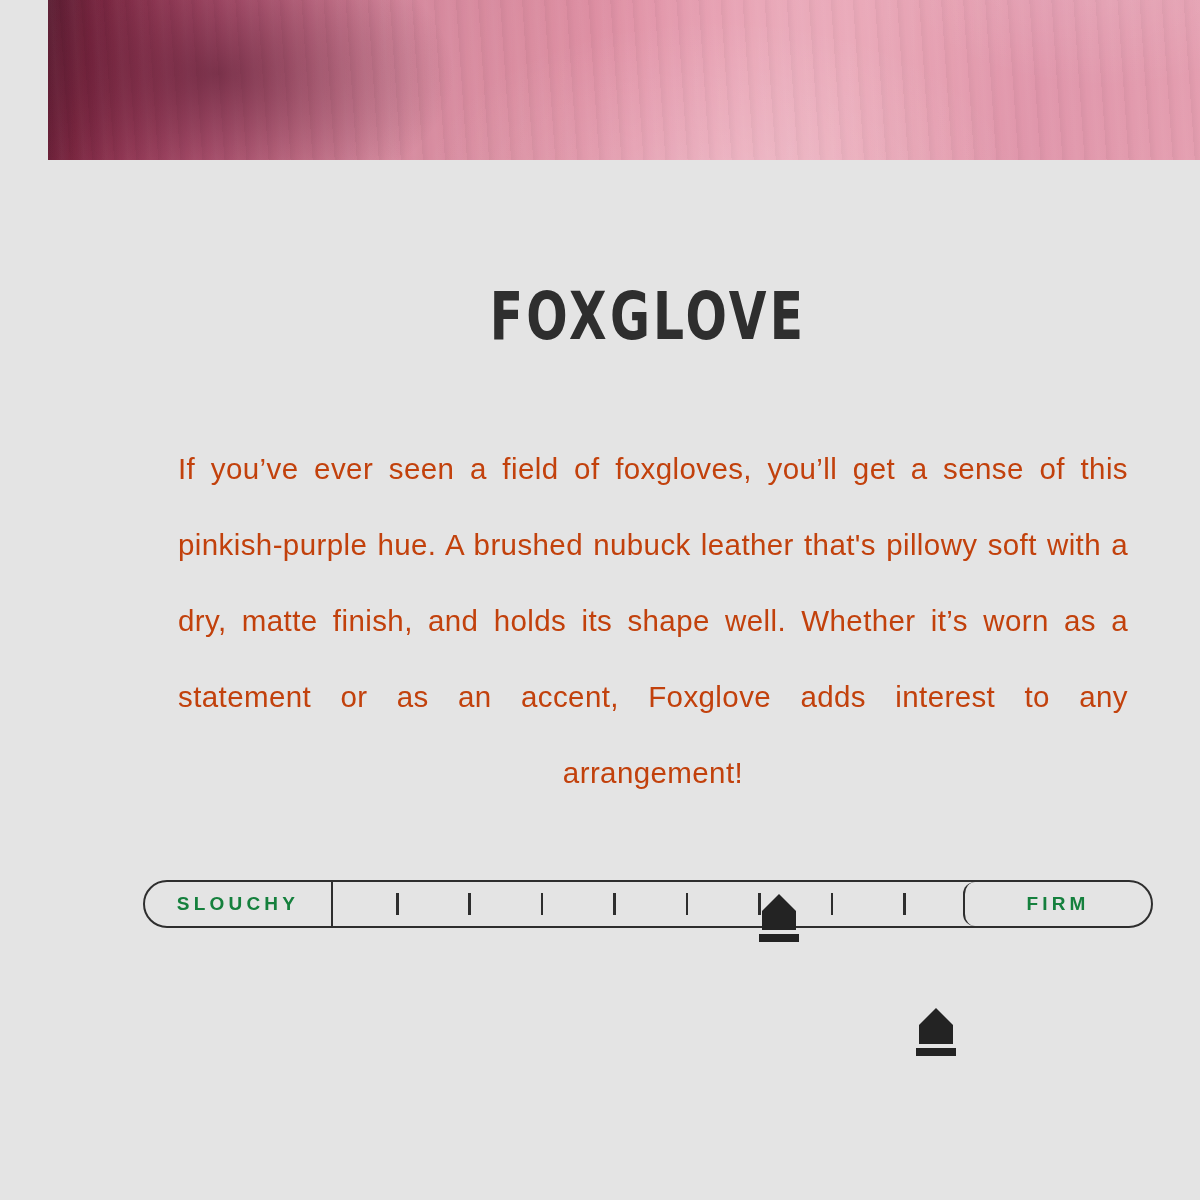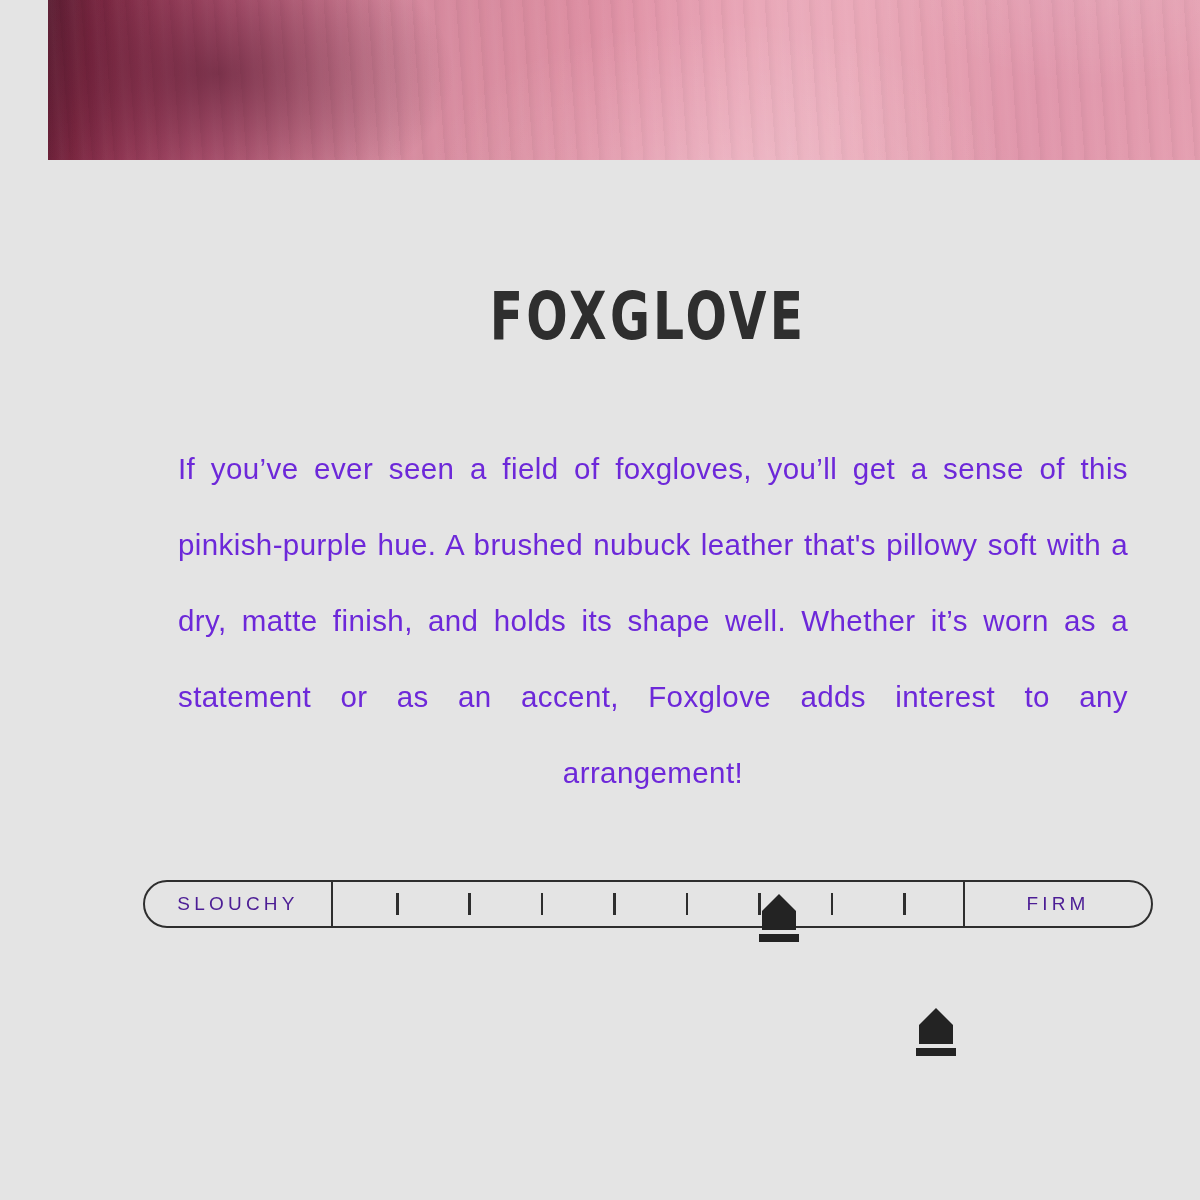--- a/index.html
+++ b/index.html
@@ -89,21 +89,21 @@
     transform-origin: center;
   }
   .body-copy {
     margin: 76px auto 0 auto;
     width: 950px;
     text-align: justify;
     text-align-last: center;
     font-family: "Liberation Sans", sans-serif;
     font-size: 29.5px;
     line-height: 76px;
-    color: #6d28d9;
+    color: #c2410c;
     letter-spacing: 0.4px;
     font-weight: 400;
   }
 
   
   .sliders {
     position: absolute;
     left: 0;
     right: 0;
     top: 880px;
@@ -123,34 +123,35 @@
     border-radius: 26px;
     display: flex;
     align-items: stretch;
     background: transparent;
   }
   .cap {
     display: flex;
     align-items: center;
     justify-content: center;
     font-size: 19px;
-    font-weight: 400;
+    font-weight: 700;
     letter-spacing: 4.2px;
-    color: #4c1d95;
+    color: #15803d;
     padding: 0 18px;
     white-space: nowrap;
     font-family: "Liberation Sans", sans-serif;
   }
   .cap-left {
     border-right: 2.5px solid #2e2e2e;
     min-width: 150px;
   }
   .cap-right {
     border-left: 2.5px solid #2e2e2e;
     min-width: 150px;
+    border-radius: 12px;
   }
   .ticks {
     position: relative;
     flex: 1;
   }
   .tick {
     position: absolute;
     top: 50%;
     width: 2.5px;
     height: 22px;

